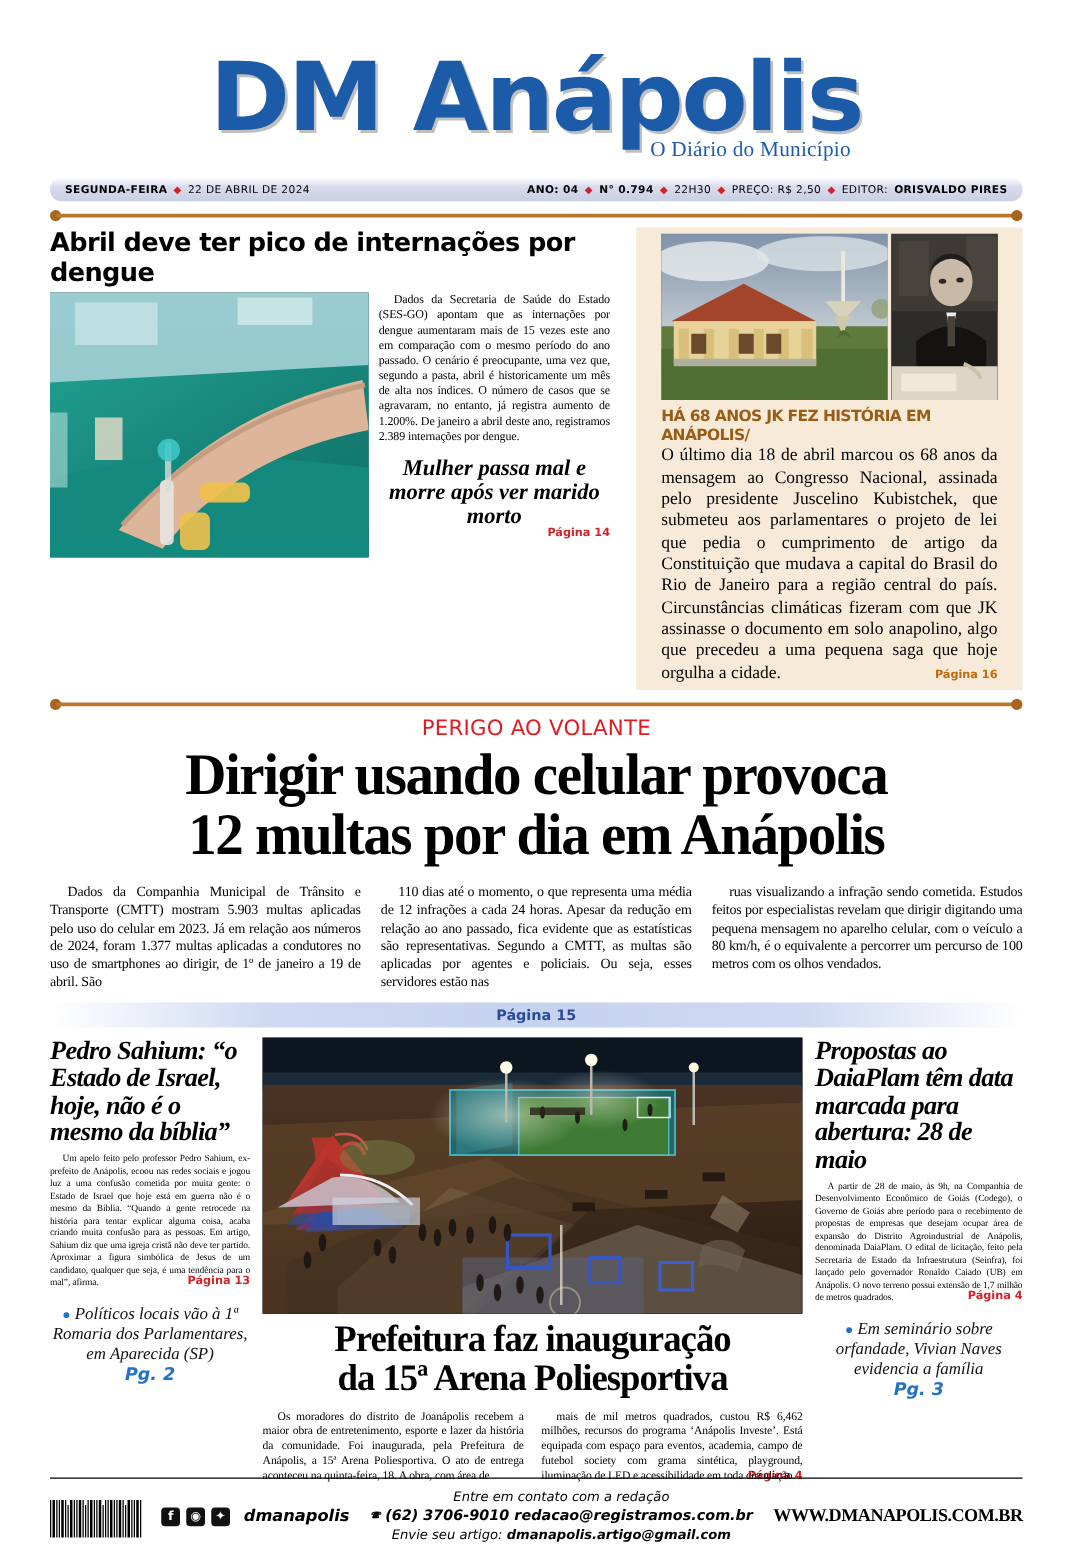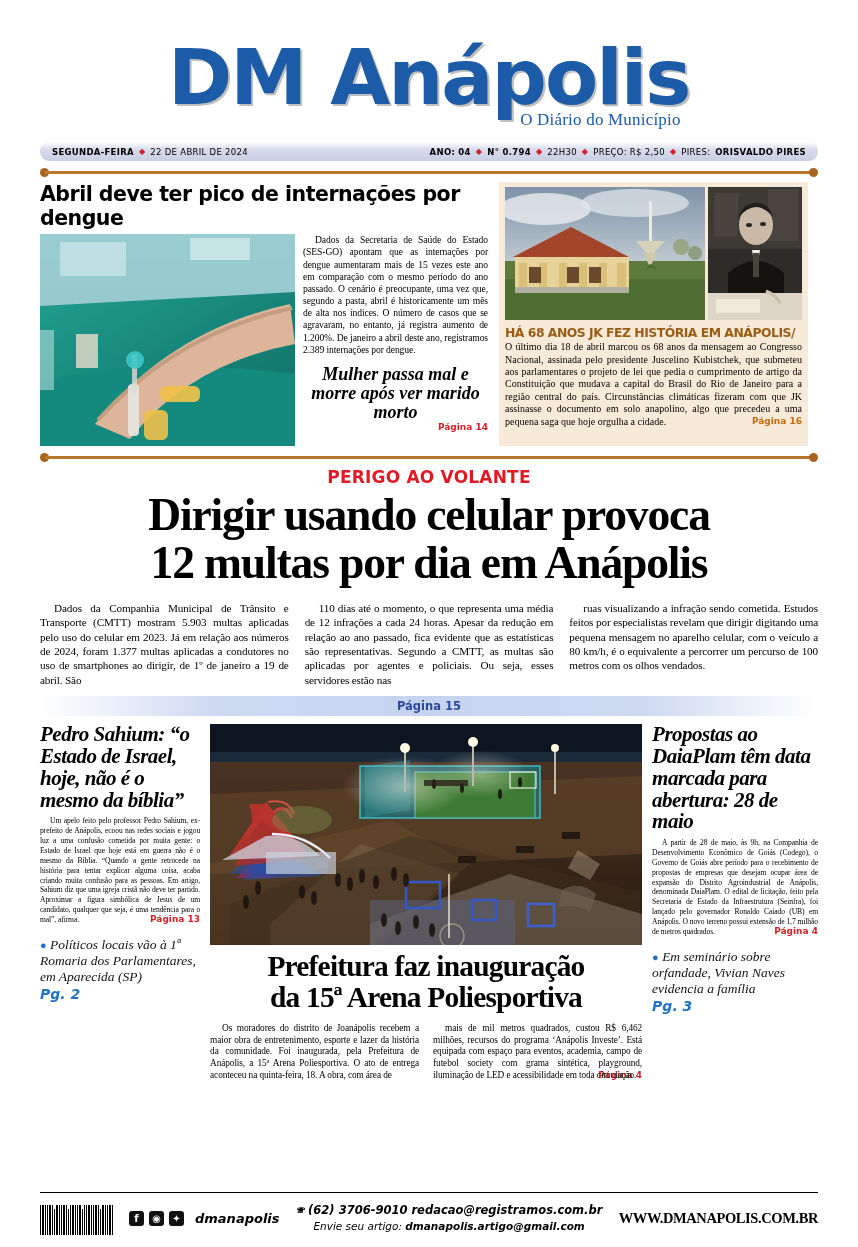--- a/index.html
+++ b/index.html
@@ -55,21 +55,21 @@
   .db-norm { font-weight: normal; }
   .dia { color: #d2232a; font-size: 8px; }
 
   
   .rule-dot { position: relative; height: 9px; margin: 7px 0 5px; }
   .rule-dot .bar { position:absolute; left: 5px; right: 5px; top: 3px; height: 3px; background: #b9772c; }
   .rule-dot .dot { position:absolute; top: 0px; width: 9px; height: 9px; border-radius: 50%; background: #a8651f; }
   .rule-dot .dot.l { left: 0; } .rule-dot .dot.r { right: 0; }
 
   
-  .top-sec { display: flex; gap: 4px; }
+  .top-sec { display: flex; gap: 14px; }
   .top-left { width: 455px; }
   .top-right { width: 309px; }
   .dengue-h {
     font-family: "DejaVu Sans", sans-serif;
     font-weight: bold;
     font-size: 20.5px;
     letter-spacing: -0.5px;
     margin-bottom: 4px;
   }
   .dengue-body { display: flex; gap: 8px; }
@@ -89,39 +89,39 @@
     font-size: 18px; line-height: 1.05;
     text-align: center; margin-top: 9px;
   }
   .pagina-red {
     font-family: "DejaVu Sans", sans-serif;
     color: #d2232a; font-weight: bold; font-size: 9px;
     text-align: right; margin-top: 0;
   }
 
   
-  .jk-box { background: #f8ead8; padding: 5px 6px 5px; height: 100%; }
+  .jk-box { background: #f8ead8; padding: 5px 20px 5px; height: 100%; }
   .jk-imgs { display: flex; gap: 3px; position: relative; }
   .jk-img1 { width: 200px; height: 133px; background:#6a7a5e; }
   .jk-img2 { width: 94px; height: 133px; background:#3b3a38; }
   .jk-h {
     font-family: "DejaVu Sans", sans-serif;
     font-weight: bold; font-size: 12.4px;
     color: #9a5d16; margin-top: 5px; letter-spacing: -0.5px;
   }
-  .jk-p { font-size: 10px; line-height: 1.24; text-align: justify; margin-top: 1px; }
+  .jk-p { font-size: 14px; line-height: 1.24; text-align: justify; margin-top: 1px; }
   .jk-page {
     font-family: "DejaVu Sans", sans-serif; color: #c06a10;
     font-weight: bold; font-size: 9px; float: right; margin-top: -12px;
   }
 
   
   .kicker {
     font-family: "DejaVu Sans", sans-serif;
-    font-weight: bold; font-size: 17px;
+    font-weight: normal; font-size: 17px;
     color: #e01b24; text-align: center; letter-spacing: 0.2px;
     margin-top: 4px;
   }
   .main-h {
     font-family: "Liberation Serif", serif;
     font-weight: bold; font-size: 47px;
     text-align: center; line-height: 1.02;
     letter-spacing: -1.2px; margin-top: 4px;
     transform: scaleX(0.97);
   }
@@ -154,21 +154,21 @@
   .side-p {
     font-size: 7.6px; line-height: 1.3;
     text-align: justify; text-indent: 10px; margin-top: 5px;
     letter-spacing: -0.1px;
   }
   .side-page {
     font-family: "DejaVu Sans", sans-serif; color: #d2232a;
     font-weight: bold; font-size: 9px; float: right; margin-top: -11px;
   }
   .bullet-item {
-    margin-top: 12px; 
+    margin-top: 12px; text-align: center;
     font-style: italic; font-size: 13.5px; line-height: 1.18;
     color: #111;
   }
   .bullet-item .bdot { color: #2273c4; font-size: 11px; font-style: normal; }
   .bullet-pg {
     font-family: "DejaVu Sans", sans-serif; font-style: italic;
     font-weight: bold; font-size: 14px; color: #2273c4; margin-top: 1px;
   }
 
   .ph-arena { width: 432px; height: 221px; background: #241a14; position: relative; }
@@ -237,21 +237,21 @@
     </span>
     <span class="right">
       <span class="db-strong">ANO: 04</span>
       <span class="dia">◆</span>
       <span class="db-strong">N° 0.794</span>
       <span class="dia">◆</span>
       <span class="db-norm">22H30</span>
       <span class="dia">◆</span>
       <span class="db-norm">PREÇO: R$ 2,50</span>
       <span class="dia">◆</span>
-      <span class="db-norm">PIRES:</span>
+      <span class="db-norm">EDITOR:</span>
       <span class="db-strong">ORISVALDO PIRES</span>
     </span>
   </div>
 
   <div class="rule-dot">
     <span class="dot l"></span>
     <span class="bar"></span>
     <span class="dot r"></span>
   </div>
 
@@ -553,20 +553,21 @@
           <i class="w"></i>
           <i></i>
       </div>
       <div class="social">
         <span class="sq">f</span>
         <span class="sq">◉</span>
         <span class="sq">✦</span>
         <span class="handle">dmanapolis</span>
       </div>
       <div class="contact">
+        <div class="c1">Entre em contato com a redação</div>
         <div class="c2">
           <span>🕾</span>
           <span>(62) 3706-9010</span>
           <span class="em">redacao@registramos.com.br</span>
         </div>
         <div class="c3">
           <span>Envie seu artigo:</span>
           <b>dmanapolis.artigo@gmail.com</b>
         </div>
       </div>

